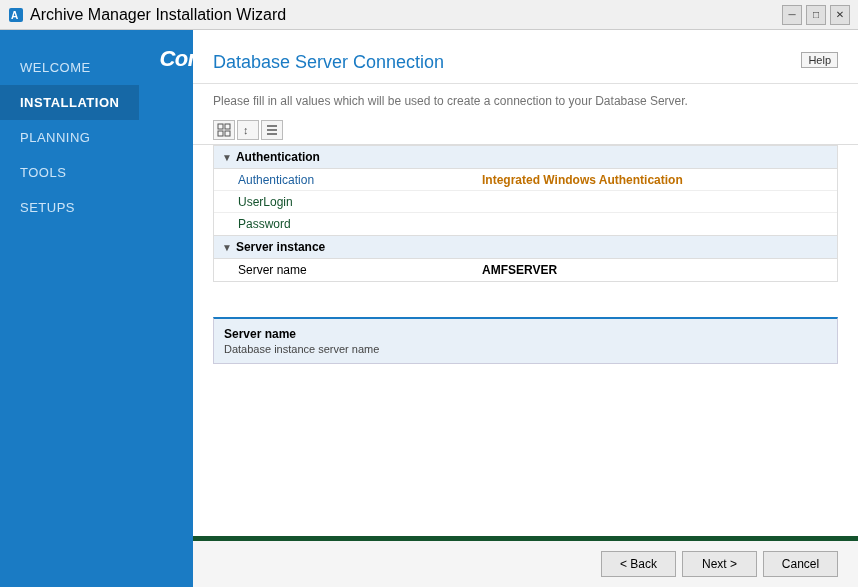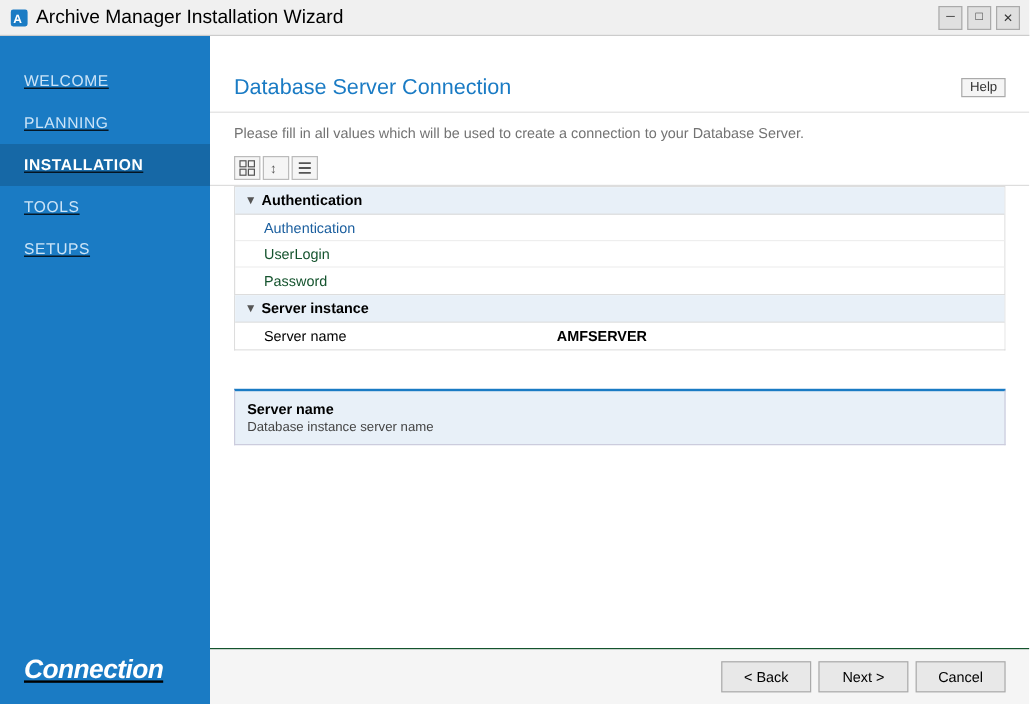--- a/index.html
+++ b/index.html
@@ -24,26 +24,25 @@
     }
 
     .main-layout {
       display: flex;
       flex: 1;
       overflow: hidden;
     }
 
     
     .sidebar {
-      width: 175px;
+      width: 193px;
       background: #1a7bc4;
       display: flex;
-      flex-direction: column;
+      flex-direction: row;
       flex-shrink: 0;
-      text-decoration: underline;
     }
     .sidebar-nav {
       flex: 1;
       padding-top: 20px;
     }
     .sidebar-item {
       padding: 10px 20px;
       color: #cce4f7;
       font-size: 13px;
       cursor: pointer;
@@ -66,24 +65,24 @@
     
     .content {
       flex: 1;
       display: flex;
       flex-direction: column;
       background: #fff;
       overflow: hidden;
     }
 
     .content-header {
-      padding: 32px 20px 10px;
+      padding: 22px 20px 10px;
       border-bottom: 1px solid #e0e0e0;
       display: flex;
-      align-items: center;
+      align-items: flex-start;
       justify-content: space-between;
     }
     .content-title {
       font-size: 18px;
       font-weight: normal;
       color: #1a7bc4;
     }
     .help-btn {
       border: 1px solid #aaa;
       padding: 1px 6px;
@@ -182,21 +181,21 @@
       margin-bottom: 2px;
     }
     .info-panel-desc {
       font-size: 11px;
       color: #444;
     }
 
     
     .footer {
       padding: 10px 20px;
-      border-top: 1px solid #14532d;
+      border-top: 5px solid #14532d;
       display: flex;
       justify-content: flex-end;
       gap: 6px;
       background: #f5f5f5;
       flex-shrink: 0;
     }
     .footer-btn {
       min-width: 75px;
       padding: 5px 12px;
       border: 1px solid #aaa;
@@ -223,22 +222,22 @@
     <div class="title-bar-btn">□</div>
     <div class="title-bar-btn close">✕</div>
   </div>
 </div>
 
 <div class="main-layout">
 
   <div class="sidebar">
     <div class="sidebar-nav">
       <div class="sidebar-item">WELCOME</div>
+      <div class="sidebar-item active">INSTALLATION</div>
       <div class="sidebar-item">PLANNING</div>
-      <div class="sidebar-item active">INSTALLATION</div>
       <div class="sidebar-item">TOOLS</div>
       <div class="sidebar-item">SETUPS</div>
     </div>
     <div class="sidebar-logo">Connection</div>
   </div>
 
   <div class="content">
 
     <div class="content-header">
       <h1 class="content-title">Database Server Connection</h1>
@@ -272,20 +271,21 @@
 
     <div class="properties-area">
 
       <div class="prop-group">
         <div class="prop-group-header">
           <span class="expand-icon">▼</span>
           <span>Authentication</span>
         </div>
         <div class="prop-row">
           <span class="prop-name">Authentication</span>
+          <span class="prop-value" style="color:#c07000;">Integrated Windows Authentication</span>
         </div>
         <div class="prop-row">
           <span class="prop-name disabled">UserLogin</span>
           <span class="prop-value"></span>
         </div>
         <div class="prop-row">
           <span class="prop-name disabled">Password</span>
           <span class="prop-value"></span>
         </div>
       </div>

